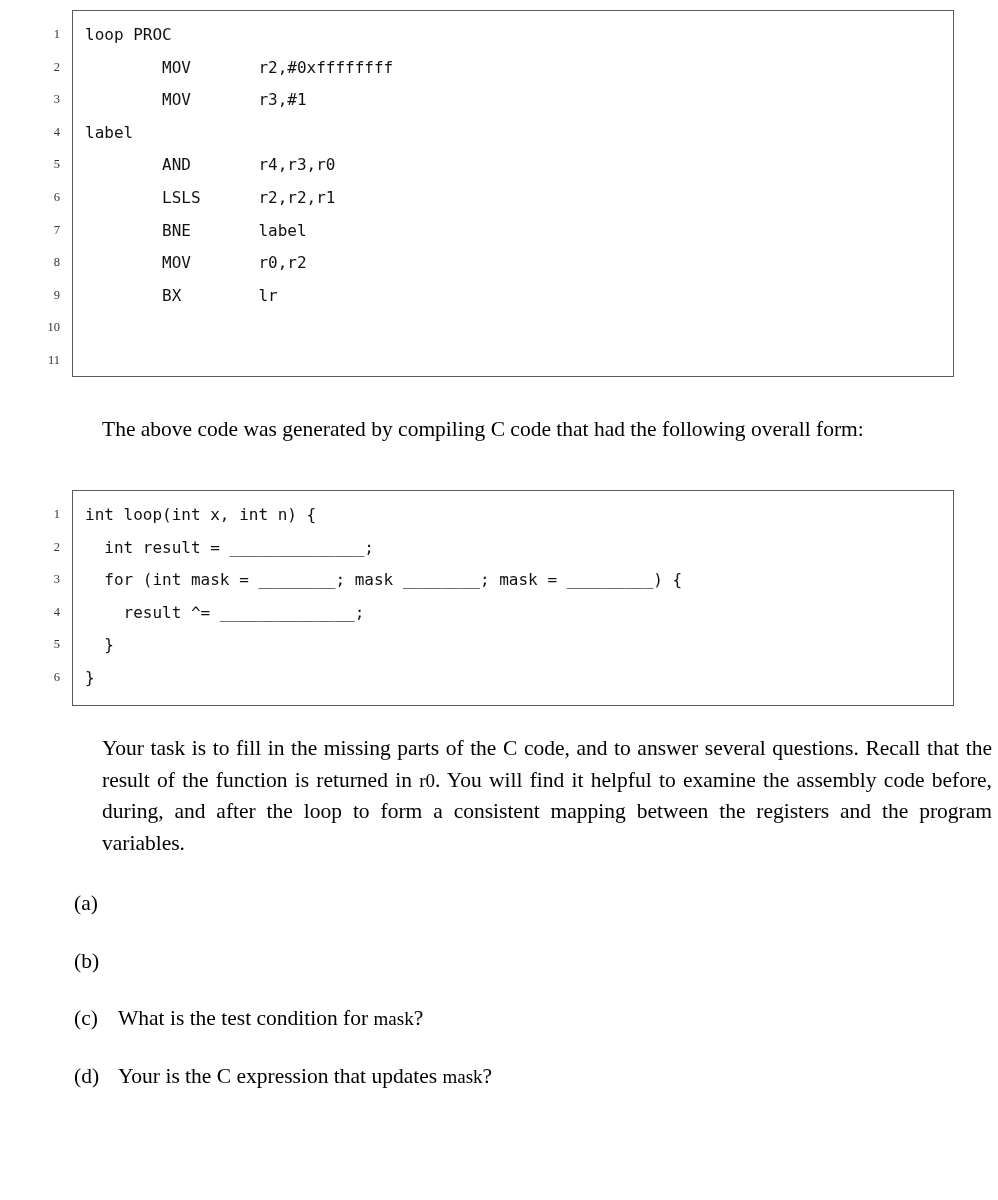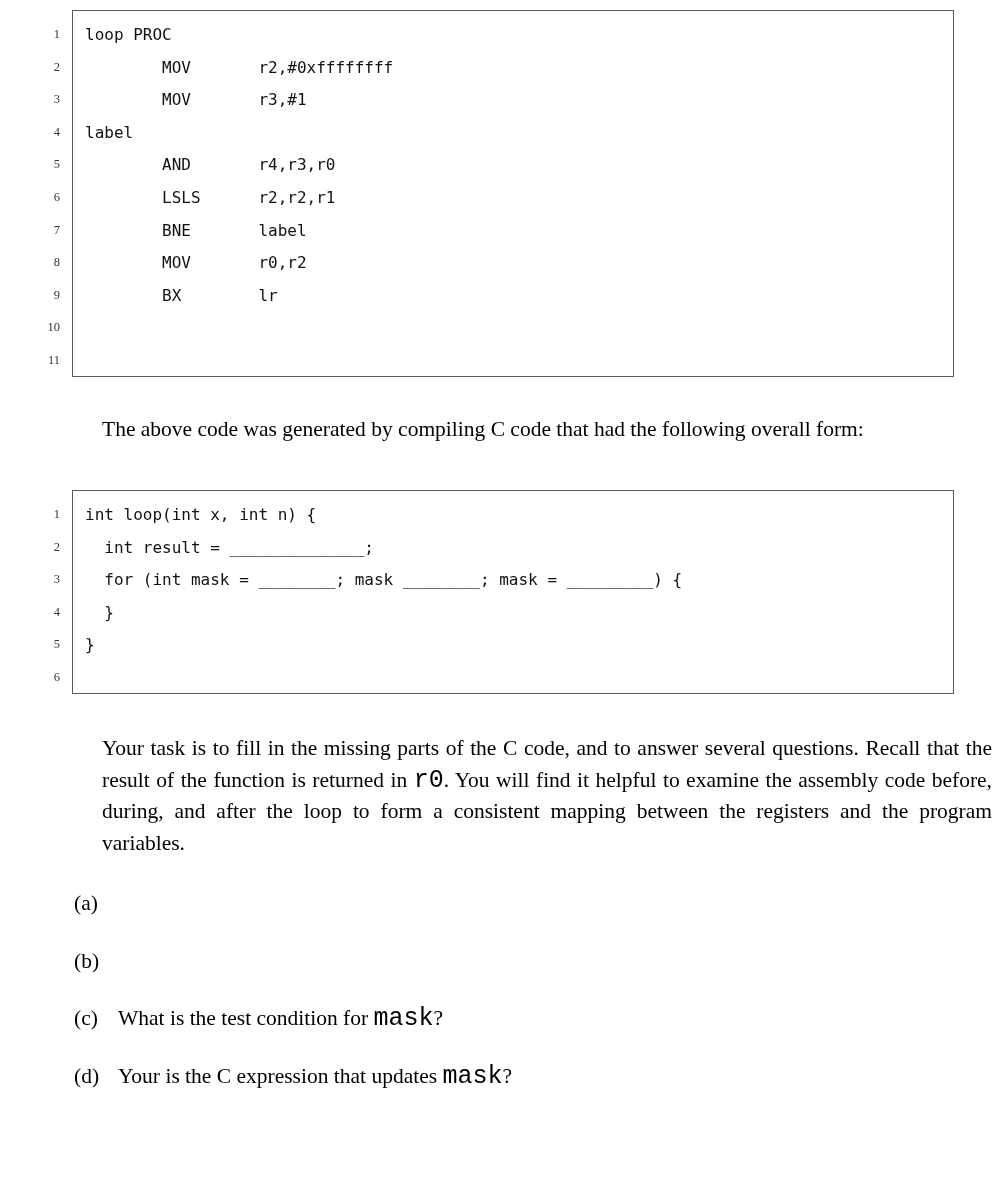--- a/index.html
+++ b/index.html
@@ -64,22 +64,22 @@
   .para {
     font-family: "Liberation Serif", "DejaVu Serif", serif;
     font-size: 21.5px;
     line-height: 31.5px;
     text-align: justify;
     color: #000000;
     margin-left: 40px;
   }
   .para .mono,
   .qtext .mono {
-    font-family: Liberation Mono, monospace;
-    font-size: 25px;
+    font-family: Liberation Serif, serif;
+    font-size: 19px;
   }
 
   
   .qlist {
     margin: 0;
     padding: 0;
   }
   .qitem {
     display: flex;
     align-items: baseline;
@@ -147,20 +147,21 @@
           <span>3</span>
           <span>4</span>
           <span>5</span>
           <span>6</span>
         </div>
       <div class="frame">
         <div class="frame-inner" id="c-lines">
             <div class="code-line">int loop(int x, int n) {</div>
             <div class="code-line">  int result = ______________;</div>
             <div class="code-line">  for (int mask = ________; mask ________; mask = _________) {</div>
+            <div class="code-line">    result ^= ______________;</div>
             <div class="code-line">  }</div>
             <div class="code-line">}</div>
           </div>
       </div>
     </div>
   </div>
 
   <div class="para" style="position:absolute; left:62px; top:733px; width:890px;">
     <span>Your task is to fill in the missing parts of the C code, and to answer several questions. Recall that the result of the function is returned in </span><span class="mono">r0</span><span>. You will find it helpful to examine the assembly code before, during, and after the loop to form a consistent mapping between the registers and the program variables.</span>
   </div>

